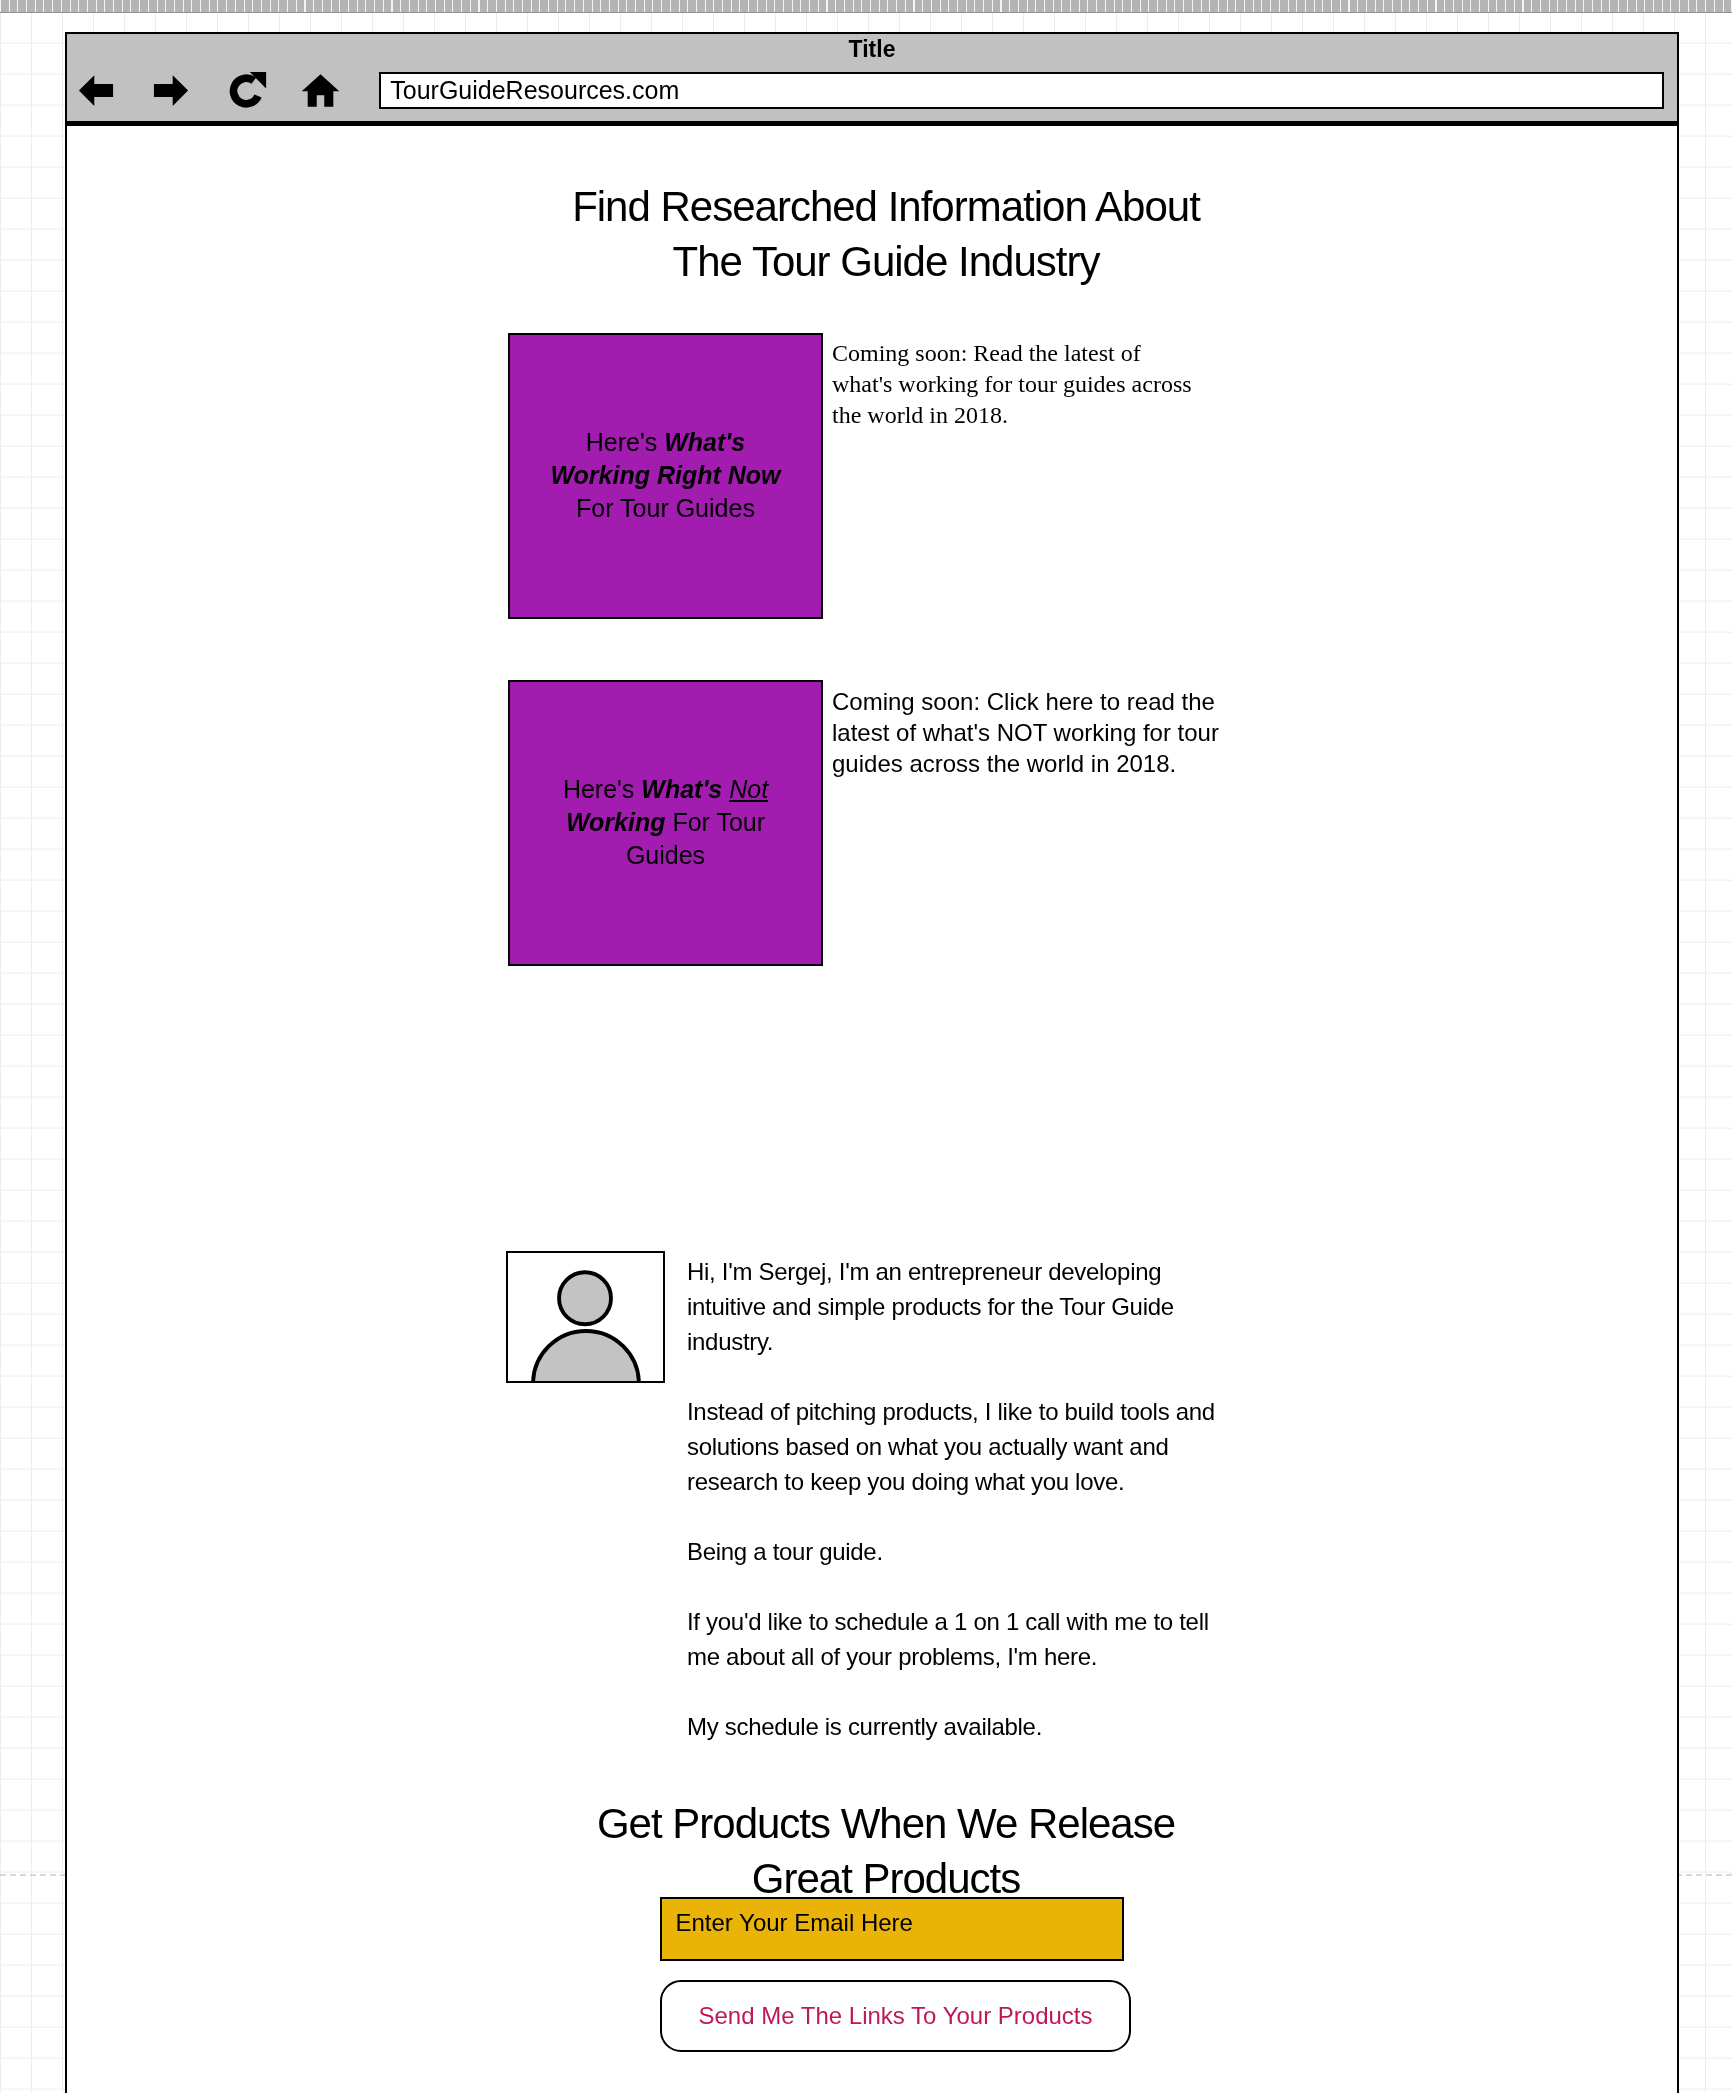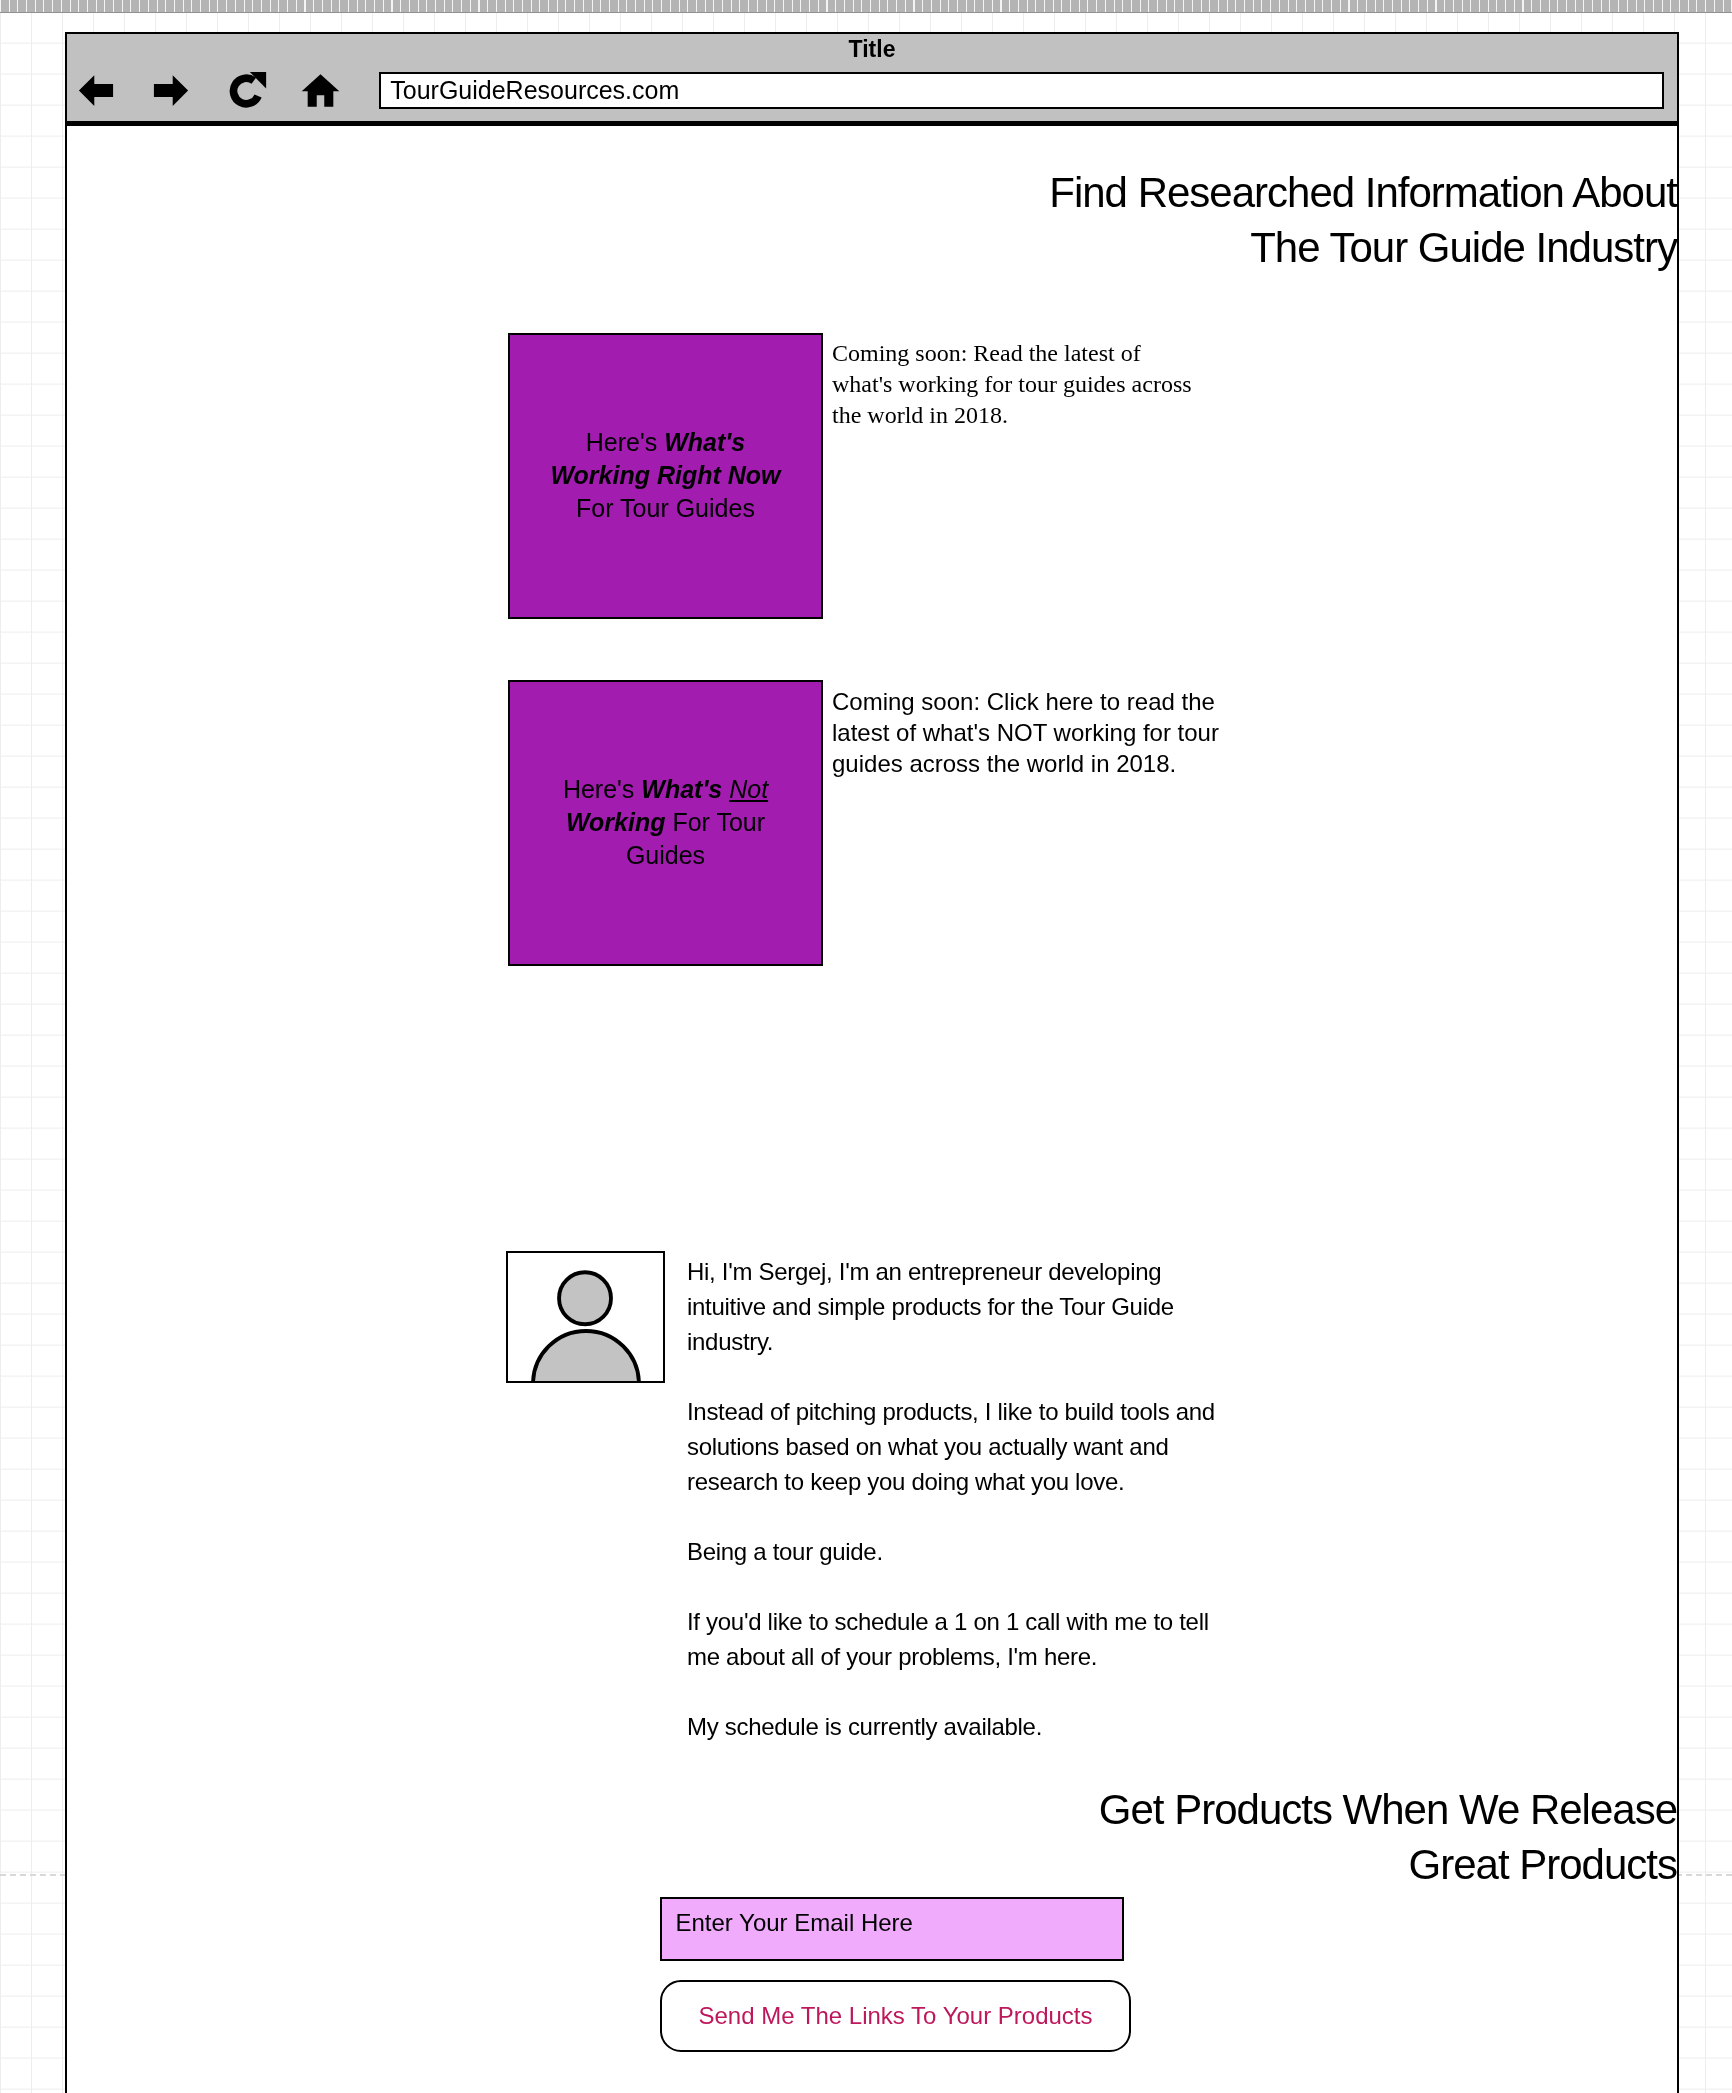--- a/index.html
+++ b/index.html
@@ -26,22 +26,22 @@
   .titlebar{height:30px;display:flex;align-items:center;justify-content:center;}
   .titlebar .t{font-size:23px;font-weight:bold;}
   .toolbar{display:flex;align-items:center;height:53px;padding:0 13.5px 3.9px 7.7px;}
   .navbtn{width:42px;height:42px;margin-right:33px;display:flex;align-items:center;justify-content:center;flex:none;}
   .navbtn svg{display:block;}
   .urlbar{flex:1;height:33px;border:2.9px solid #000;background:#fff;font-family:"Liberation Sans",sans-serif;
     font-size:25px;padding:0 9.7px;margin-left:3.9px;outline:none;color:#000;}
 
   .content{position:relative;height:1970px;}
 
-  .h-big{position:absolute;left:0;width:100%;text-align:right;font-size:42px;line-height:55px;
-    letter-spacing:-1px;white-space:pre-line;font-weight:normal;margin:0;}
+  .h-big{position:absolute;left:0;width:100%;text-align:center;font-size:42px;line-height:55px;
+    letter-spacing:-1px;white-space:pre-line;font-weight:normal;margin:14px;}
   #hero-heading{top:39px;}
   #signup-heading{top:1656px;}
 
   .card{position:absolute;left:441px;width:284px;height:282px;border:2.9px solid #000;background:#a21caf;
     display:flex;align-items:center;justify-content:center;text-align:center;padding:0 13.5px;box-sizing:content-box;}
   #card-working{top:207px;}
   #card-not-working{top:554px;}
   .card .label{font-size:25px;line-height:33px;white-space:pre-line;}
   .seg-plain{font-weight:normal;font-style:normal;}
   .seg-bold-italic{font-weight:bold;font-style:italic;}
@@ -55,21 +55,21 @@
     display:flex;align-items:center;justify-content:center;text-align:center;
     font-size:27px;line-height:39px;letter-spacing:-0.5px;white-space:pre-line;background:#fff;}
 
   .avatar{position:absolute;left:439px;top:1125px;width:155px;height:128px;border:2.9px solid #000;background:#fff;overflow:hidden;}
   .avatar svg{display:block;}
 
   .bio{position:absolute;left:620px;top:1128px;width:666px;font-size:24px;line-height:35px;letter-spacing:-0.3px;}
   .bio p{margin:0 0 35px 0;white-space:pre-line;}
 
   .email-input{position:absolute;left:593px;top:1771px;width:433px;height:32px;border:2.9px solid #000;
-    font-family:"Liberation Sans",sans-serif;font-size:24px;padding:7.7px 13.5px 20px 13.5px;outline:none;color:#000;background:#f0abfc;}
+    font-family:"Liberation Sans",sans-serif;font-size:24px;padding:7.7px 13.5px 20px 13.5px;outline:none;color:#000;background:#eab308;}
   .submit-btn{position:absolute;left:593px;top:1854px;width:467px;height:68px;border:2.9px solid #000;border-radius:21px;
     background:#fff;font-family:"Liberation Sans",sans-serif;font-size:24px;color:#be185d;display:flex;align-items:center;justify-content:center;cursor:pointer;}
 </style>
 </head>
 <body>
 
 <div id="canvas">
   <div class="ruler"></div>
   <div class="guide"></div>
 

